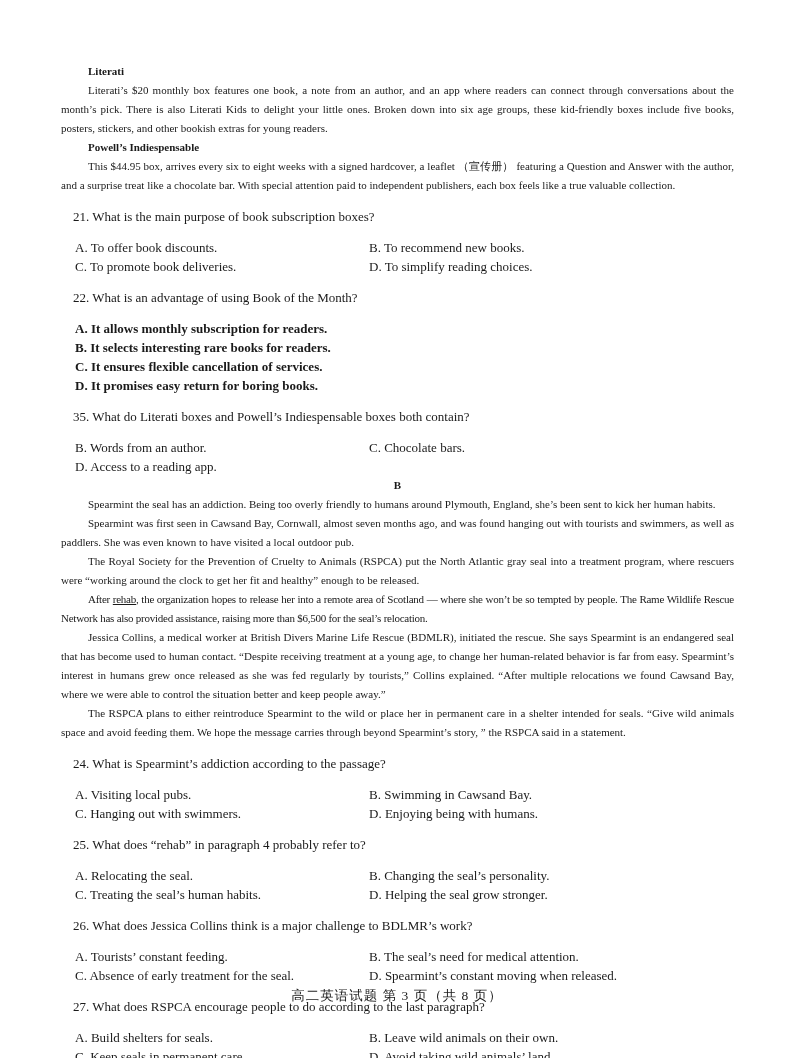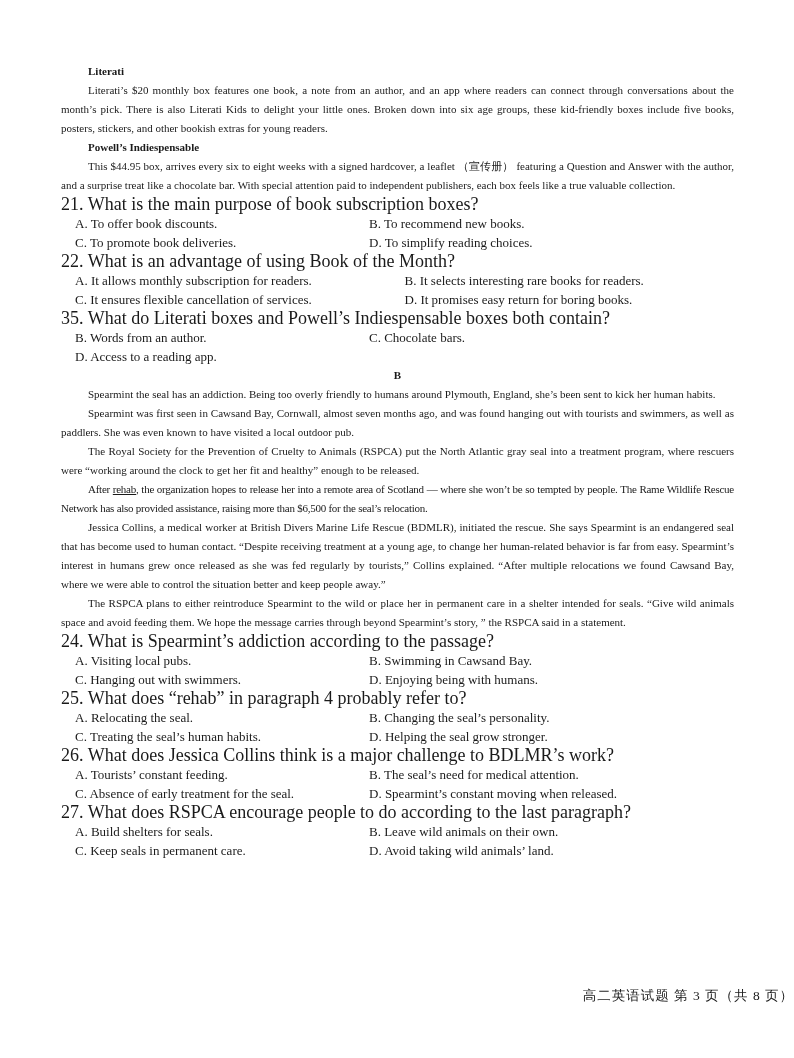--- a/index.html
+++ b/index.html
@@ -7,27 +7,27 @@
     width: 794px; height: 1058px; position: relative; overflow: hidden;
     font-family: "Liberation Serif", "DejaVu Serif", serif;
     color: #1a1a1a;
   }
   .page { position: absolute; left: 61px; top: 62px; width: 673px; }
   .line { font-size: 11px; line-height: 19px; margin: 0; }
   .heading { font-weight: bold; padding-left: 27px; }
   .para { text-align: justify; text-indent: 27px; }
   .para-tight { letter-spacing: -0.25px; }
   .center { text-align: center; font-weight: bold; }
-  .question { margin: 0; font-size: 18px; line-height: 19px; }
+  .question { margin: 12px; font-size: 13px; line-height: 19px; }
   .opts { display: grid; grid-template-columns: 294px 1fr; padding-left: 14px; }
-  .opts.single { grid-template-columns: 1fr 1fr; }
+  .opts.single { grid-template-columns: 1fr; font-weight: bold; }
   .opt { font-size: 13px; line-height: 19px; white-space: nowrap; }
   .u { text-decoration: underline; }
   .footer {
-    position: absolute; left: 0; right: 0; top: 987px; text-align: right;
+    position: absolute; left: 0; right: 0; top: 987px; text-align: center;
     font-size: 13.5px; letter-spacing: 1px;
   }
 </style>
 </head>
 <body>
 
 <div class="page">
 
   <p class="line heading">Literati</p>
   <p class="line para">Literati’s $20 monthly box features one book, a note from an author, and an app where readers can connect through conversations about the month’s pick. There is also Literati Kids to delight your little ones. Broken down into six age groups, these kid-friendly boxes include five books, posters, stickers, and other bookish extras for young readers.</p>

